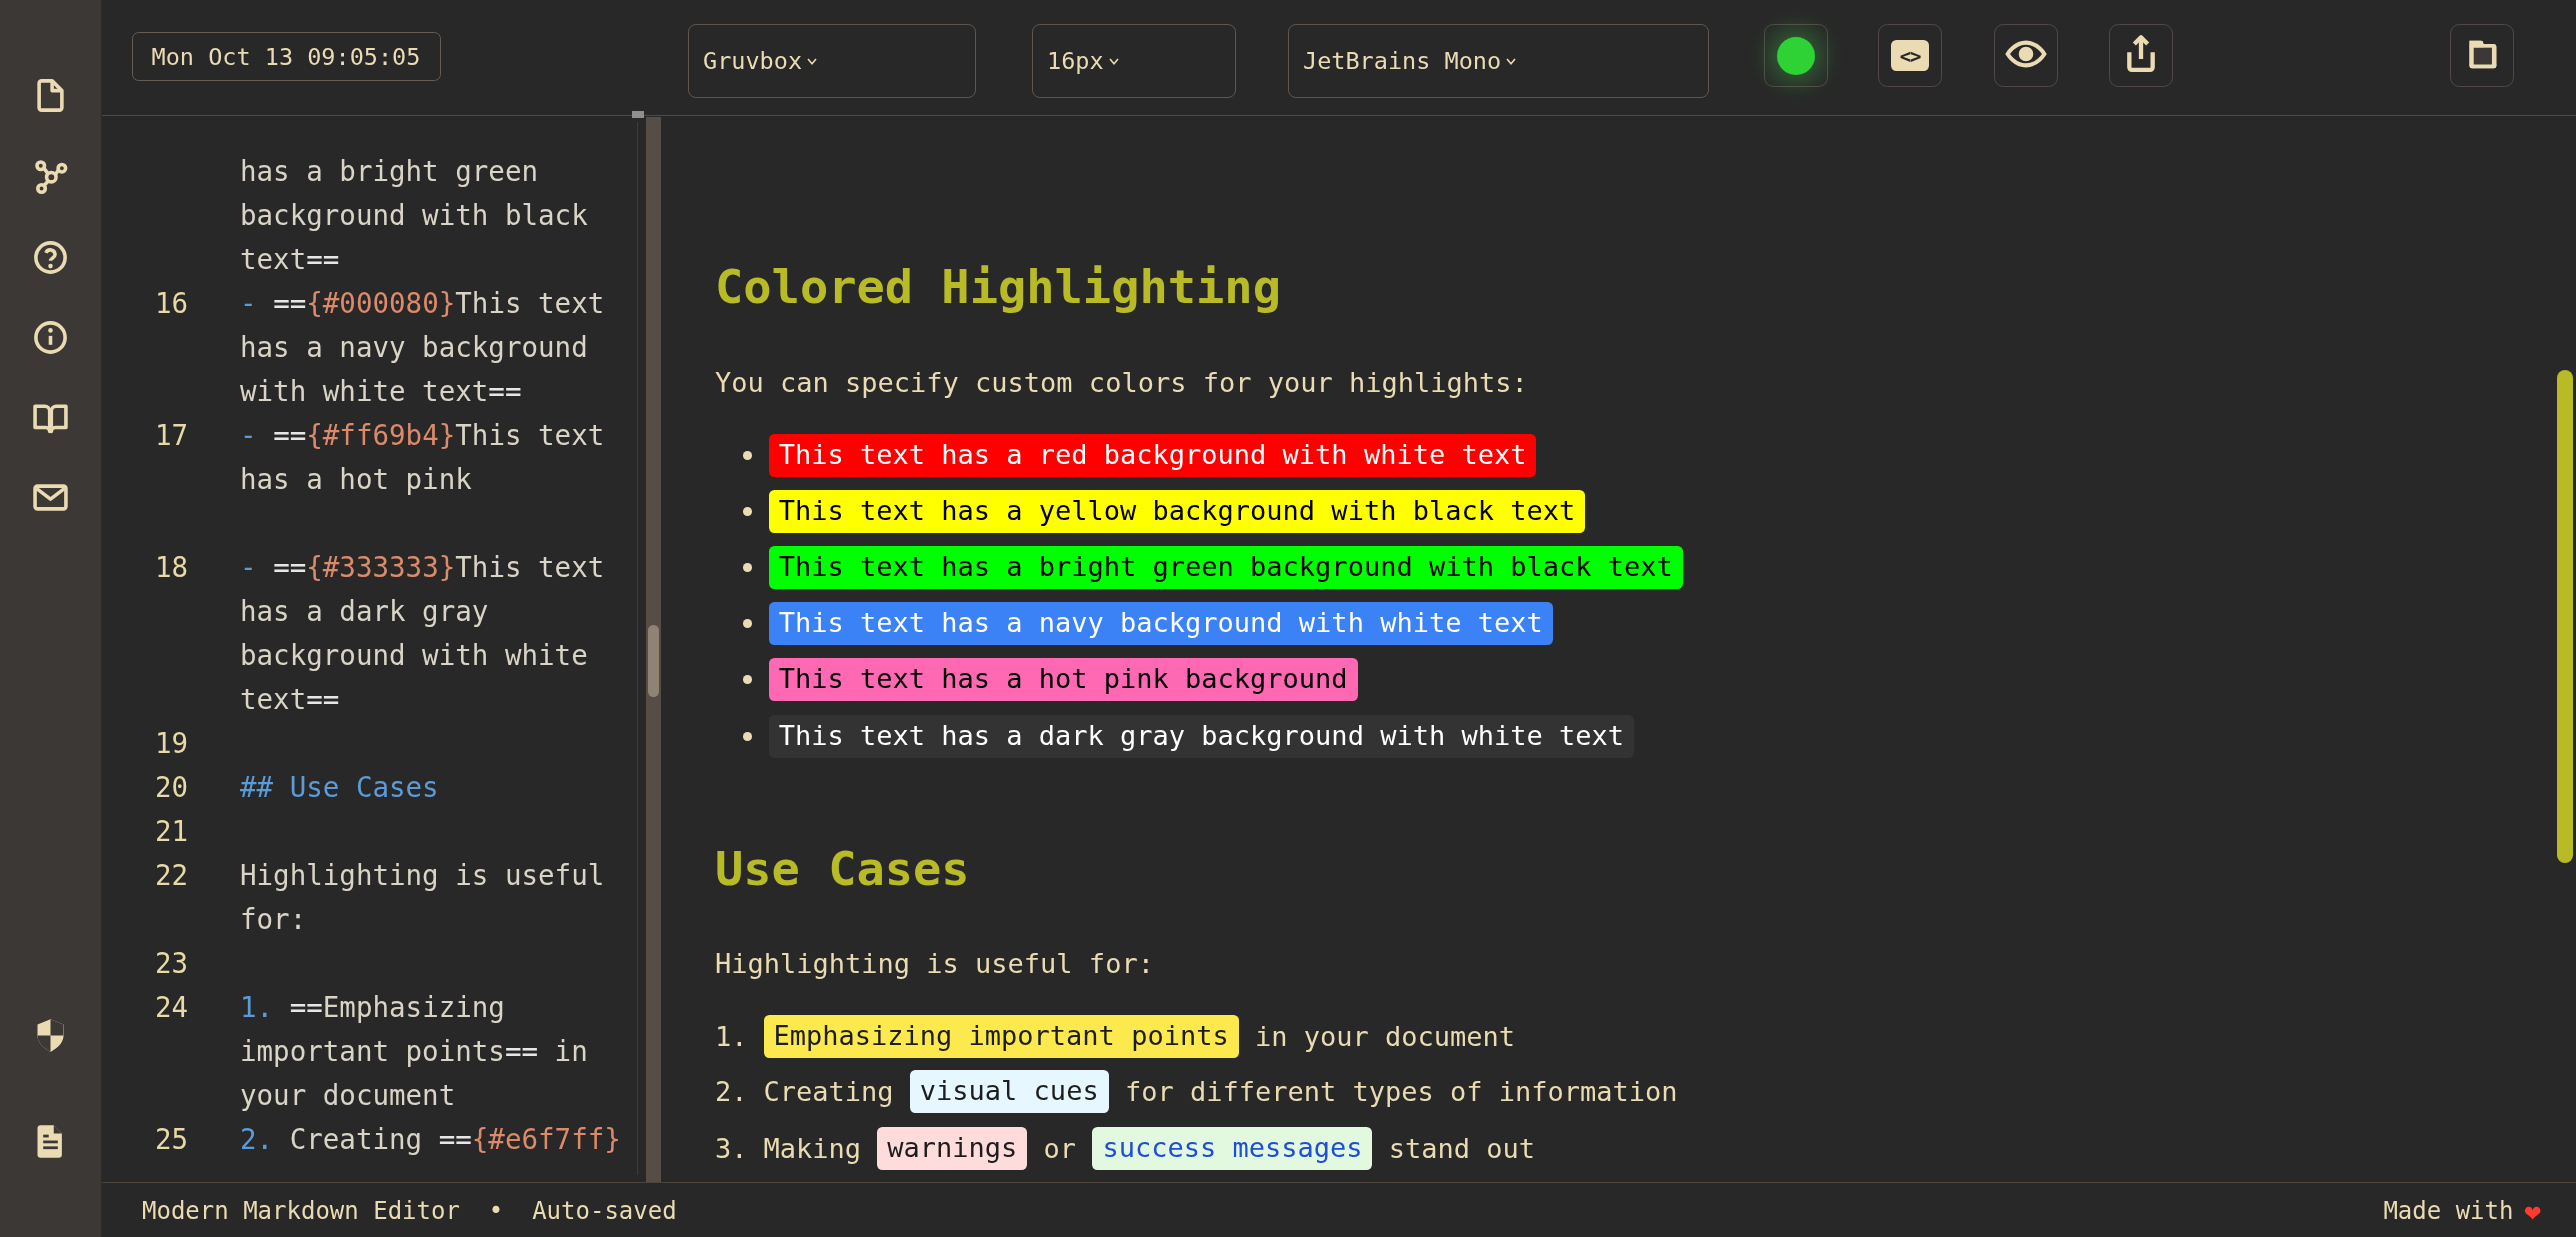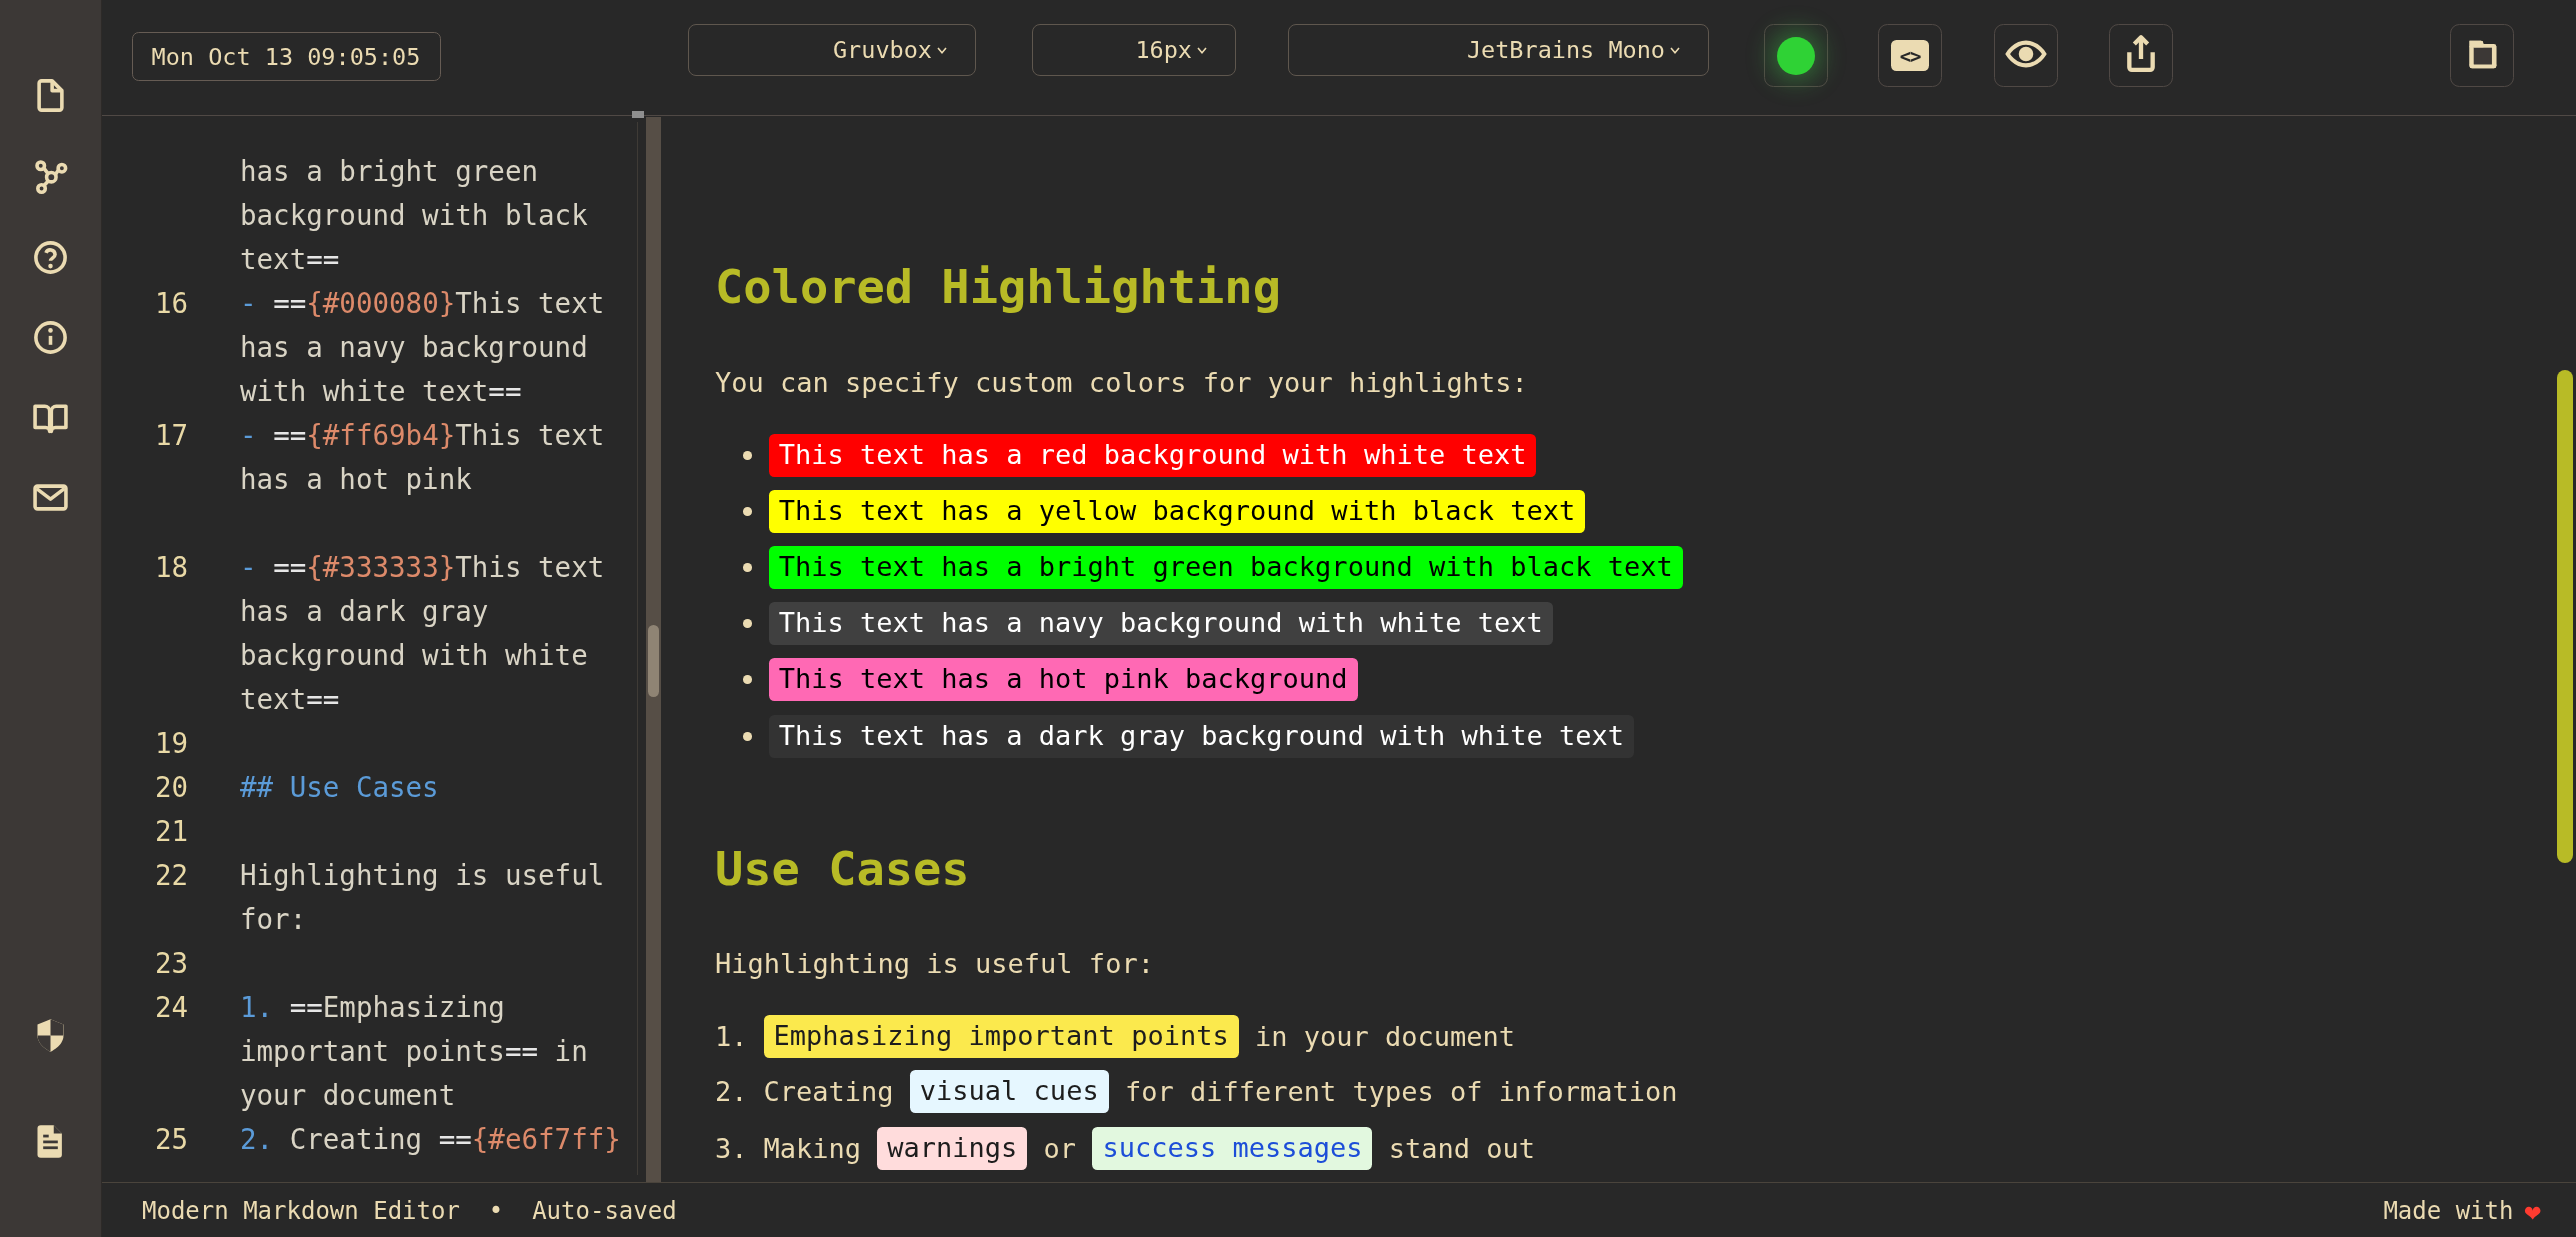--- a/index.html
+++ b/index.html
@@ -6,22 +6,22 @@
     font-family:"DejaVu Sans Mono",monospace;}
   .abs{position:absolute;}
   
   #sidebar{left:0;top:0;width:101px;height:1238px;background:var(--sidebar);border-right:1.3px solid rgba(0,0,0,.25);}
   .side-ic{position:absolute;left:31px;width:39px;height:39px;color:var(--cream);}
   .side-ic svg{width:39px;height:39px;display:block;}
   
   #toolbar{left:102px;top:0;width:2474px;height:115px;background:var(--bg);border-bottom:1.3px solid var(--border);}
   .tb-badge{position:absolute;top:32px;height:47px;border:1.3px solid #665c54;border-radius:6.7px;
     display:flex;align-items:center;justify-content:center;color:var(--cream);font-size:23.5px;}
-  .tb-select{position:absolute;top:24px;height:52px;border:1.3px solid #5f574e;border-radius:8px;
-    display:flex;align-items:center;color:var(--cream);font-size:23.5px;padding:0 23px 0 14px;box-sizing:border-box;justify-content:flex-end;}
+  .tb-select{position:absolute;top:24px;height:74px;border:1.3px solid #5f574e;border-radius:8px;
+    display:flex;align-items:center;color:var(--cream);font-size:23.5px;padding:0 23px 0 14px;box-sizing:border-box;justify-content:flex-start;}
   .tb-btn{position:absolute;top:24px;width:64px;height:63px;border:1.3px solid var(--border);border-radius:9.4px;
     display:flex;align-items:center;justify-content:center;color:var(--cream);box-sizing:border-box;}
   .chev svg{width:20px;height:20px;display:block;}
   #green-dot{width:38px;height:38px;border-radius:50%;background:var(--green);
     box-shadow:0 0 24px 6.7px rgba(70,220,80,.35);}
   #code-chip{width:38px;height:31px;background:var(--cream);border-radius:5.4px;display:flex;align-items:center;justify-content:center;
     color:#282828;font-size:19px;font-weight:bold;letter-spacing:-1.3px;}
   
   #editor{left:102px;top:117px;width:536px;height:1065px;background:var(--bg);}
   .ed-row{display:flex;height:44px;line-height:44px;font-size:27.5px;white-space:pre;}
@@ -230,21 +230,21 @@
 <div id="divider" class="abs"></div>
 <div id="divider-thumb" class="abs"></div>
 
 <div id="preview" class="abs">
   <div class="pv-h2" style="top:146px">Colored Highlighting</div>
   <div class="pv-p" style="top:250px">You can specify custom colors for your highlights:</div>
   <div id="highlight-list">
       <div class="pv-li" style="top: 317px;"><span class="pv-dot"></span><span class="hl" style="background: rgb(255, 0, 0); color: rgb(255, 255, 255);">This text has a red background with white text</span></div>
       <div class="pv-li" style="top: 373px;"><span class="pv-dot"></span><span class="hl" style="background: rgb(255, 255, 0); color: rgb(0, 0, 0);">This text has a yellow background with black text</span></div>
       <div class="pv-li" style="top: 429px;"><span class="pv-dot"></span><span class="hl" style="background: rgb(0, 255, 0); color: rgb(0, 0, 0);">This text has a bright green background with black text</span></div>
-      <div class="pv-li" style="top: 485px;"><span class="pv-dot"></span><span class="hl" style="background: #404040; color: rgb(255, 255, 255);">This text has a navy background with white text</span></div>
+      <div class="pv-li" style="top: 485px;"><span class="pv-dot"></span><span class="hl" style="background: #3b82f6; color: rgb(255, 255, 255);">This text has a navy background with white text</span></div>
       <div class="pv-li" style="top: 541px;"><span class="pv-dot"></span><span class="hl" style="background: rgb(255, 105, 180); color: rgb(0, 0, 0);">This text has a hot pink background</span></div>
       <div class="pv-li" style="top: 598px;"><span class="pv-dot"></span><span class="hl" style="background: rgb(51, 51, 51); color: rgb(255, 255, 255);">This text has a dark gray background with white text</span></div>
     </div>
   <div class="pv-h2" style="top:728px">Use Cases</div>
   <div class="pv-p" style="top:831px">Highlighting is useful for:</div>
   <div id="usecase-list">
       <div class="pv-ol-li" style="top: 898px;"><span class="ol-marker">1.</span><span class="hl" style="background: rgb(251, 233, 77); color: rgb(29, 29, 29);">Emphasizing important points</span><span> in your document</span></div>
       <div class="pv-ol-li" style="top: 953px;"><span class="ol-marker">2.</span><span>Creating </span><span class="hl" style="background: rgb(230, 247, 255); color: rgb(29, 29, 29);">visual cues</span><span> for different types of information</span></div>
       <div class="pv-ol-li" style="top: 1010px;"><span class="ol-marker">3.</span><span>Making </span><span class="hl" style="background: rgb(255, 220, 220); color: rgb(29, 29, 29);">warnings</span><span> or </span><span class="hl" style="background: rgb(226, 248, 223); color: #1d4ed8;">success messages</span><span> stand out</span></div>
     </div>

